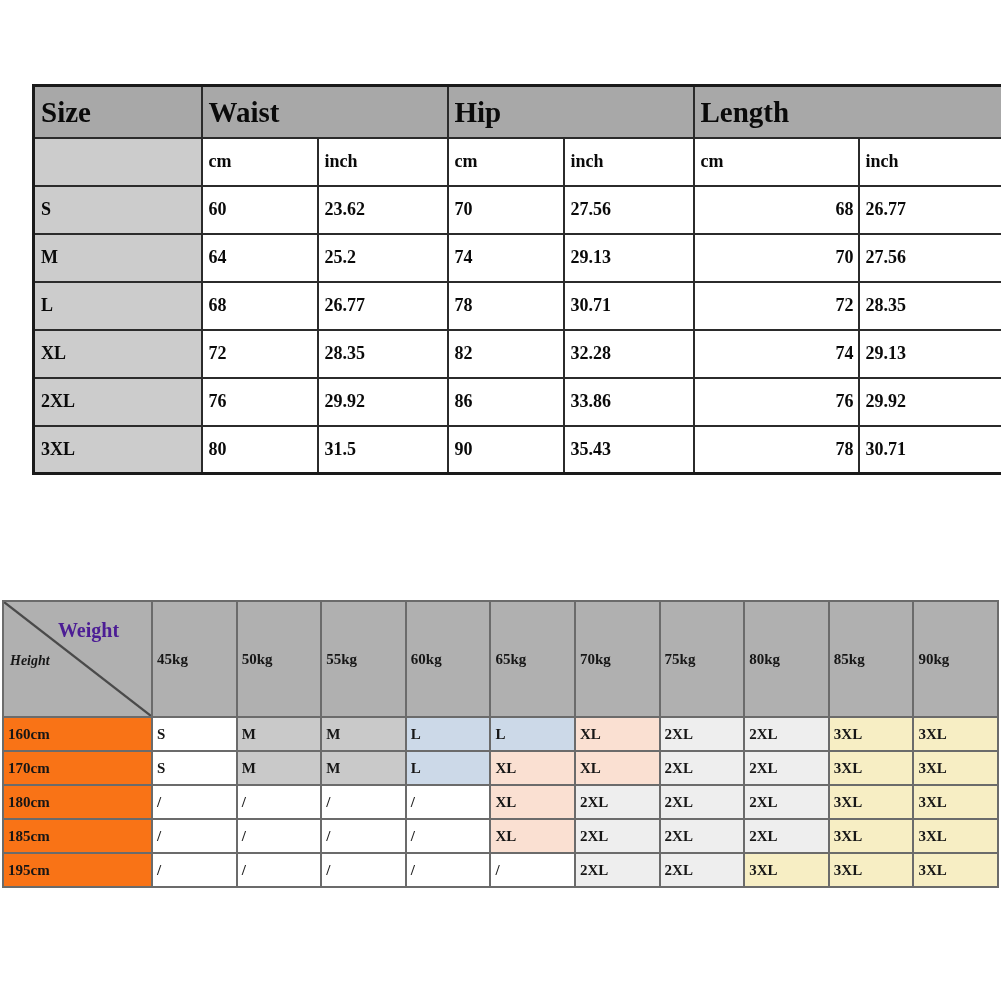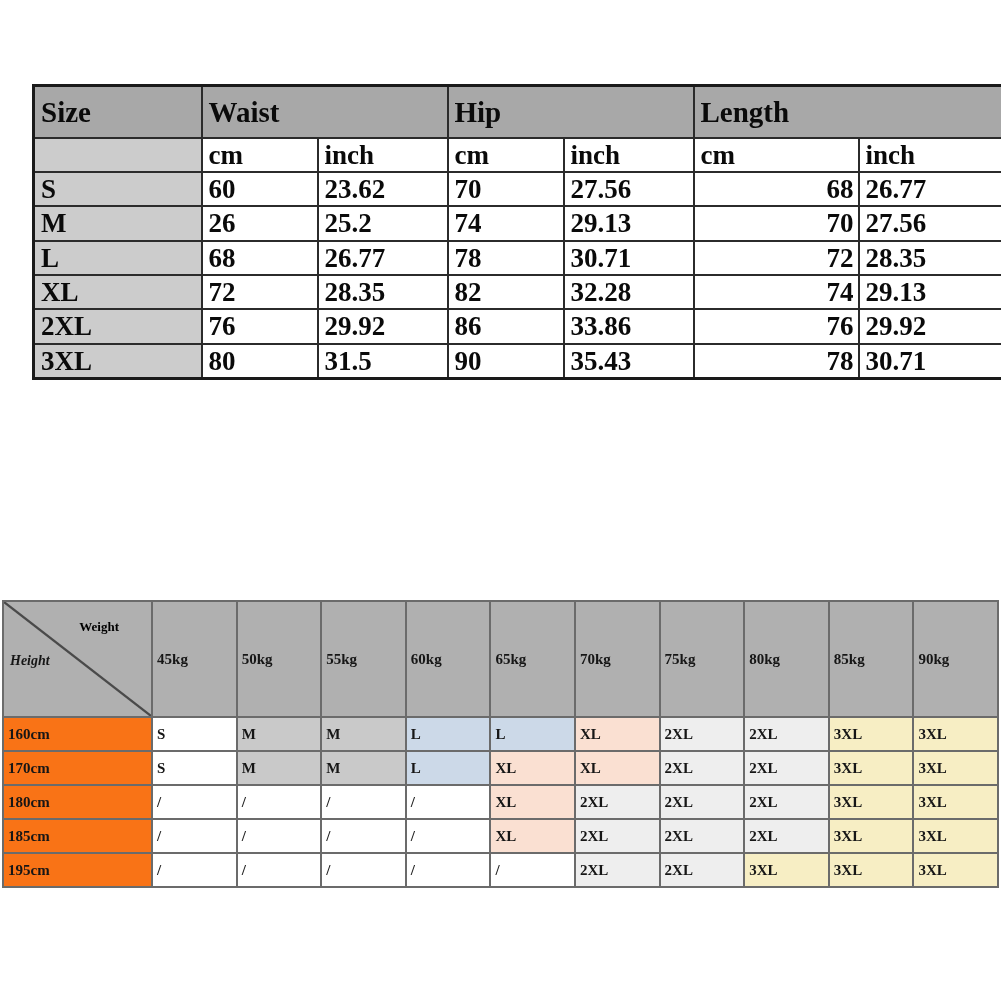--- a/index.html
+++ b/index.html
@@ -18,25 +18,25 @@
   table.size-table{
     border-collapse:collapse;
     width:984px;
     table-layout:fixed;
     border:3px solid #1a1a1a;
   }
   table.size-table td,table.size-table th{
     border:2px solid #2b2b2b;
     font-family:"Liberation Serif","DejaVu Serif",serif;
     font-weight:bold;
-    font-size:27px;
+    font-size:18px;
     color:#0a0a0a;
     padding:2px 6px;
     line-height:1.05;
-    height:32px;
+    height:48px;
     box-sizing:border-box;
     background:#ffffff;
     text-align:left;
     vertical-align:middle;
     white-space:nowrap;
     overflow:hidden;
   }
   table.size-table th.grp{
     background:#a8a8a8;
     height:52px;
@@ -103,21 +103,21 @@
     background:#b0b0b0;
     position:relative;
     height:96px;
     padding:0;
   }
   td.corner .diag{
     position:absolute;left:0;top:0;width:100%;height:100%;
   }
   td.corner .w-lab{
     position:absolute; right:32px; top:18px;
-    font-size:13px; font-weight:bold; color:#000000;
+    font-size:20px; font-weight:bold; color:#4c1d95;
   }
   td.corner .h-lab{
     position:absolute; left:6px; top:52px;
     font-size:14px; font-weight:bold; color:#161616;font-style:italic;
   }
   td.hrow{
     background:#f97316;
     font-size:16px;
   }
   
@@ -166,21 +166,21 @@
           <td class="sizecol">S</td>
           <td>60</td>
           <td>23.62</td>
           <td>70</td>
           <td>27.56</td>
           <td class="rightnum">68</td>
           <td>26.77</td>
         </tr>
         <tr>
           <td class="sizecol">M</td>
-          <td>26</td>
+          <td>64</td>
           <td>25.2</td>
           <td>74</td>
           <td>29.13</td>
           <td class="rightnum">70</td>
           <td>27.56</td>
         </tr>
         <tr>
           <td class="sizecol">L</td>
           <td>68</td>
           <td>26.77</td>

